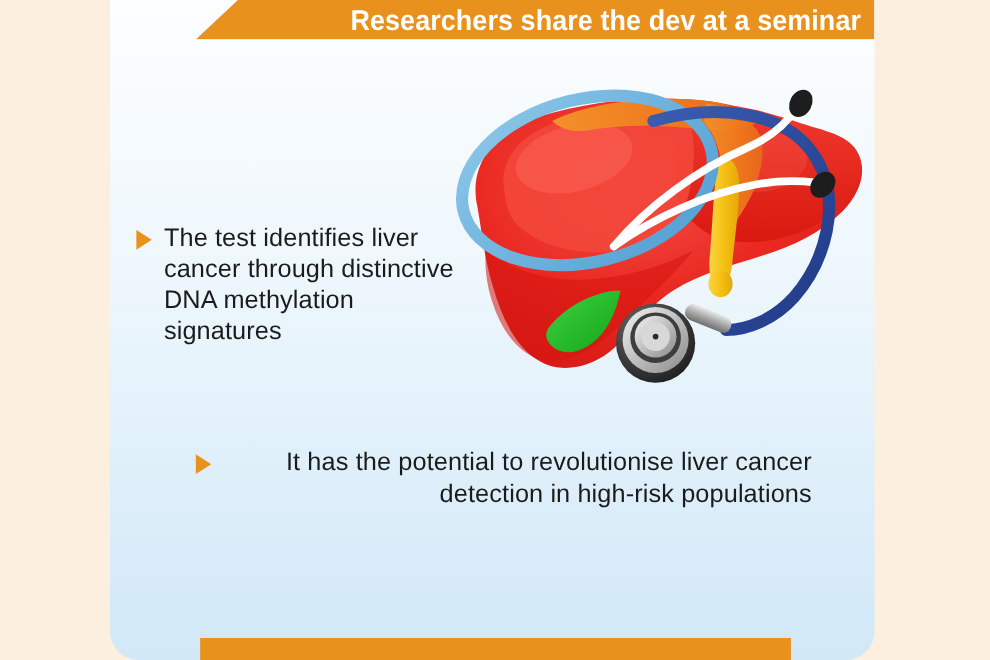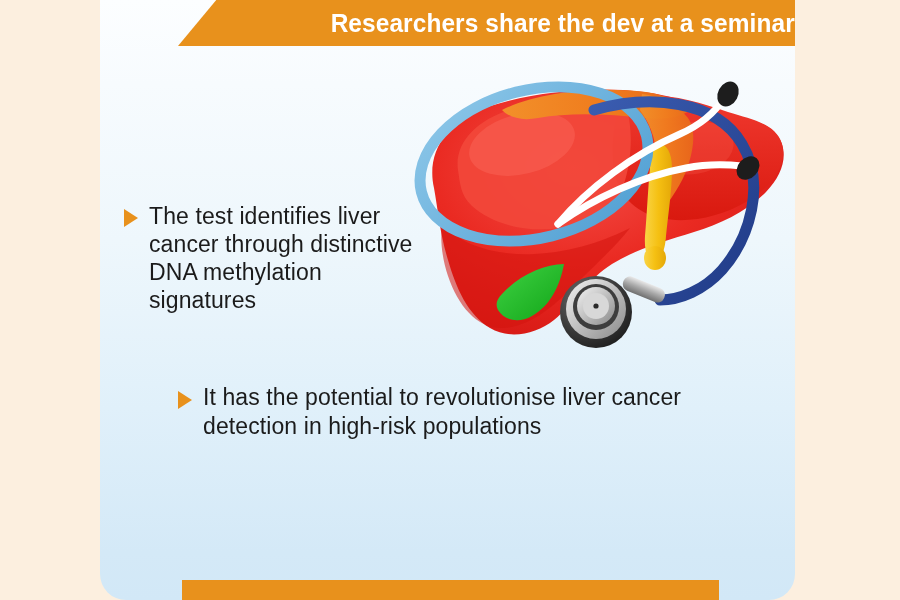--- a/index.html
+++ b/index.html
@@ -31,29 +31,29 @@
     background: linear-gradient(to bottom, #fcfeff 0%, #f7fbfe 14%, #eef7fc 40%, #e0f0fa 68%, #d4e9f7 92%, #d2e8f7 100%);
     border-radius: 0 0 26px 26px;
   }
 
   
   #banner {
     position: absolute;
     left: 178px;
     top: 0px;
     width: 617px;
-    height: 46px;
+    height: 36px;
     background: #e8911c;
     -webkit-clip-path: polygon(6.2% 0, 100% 0, 100% 100%, 0 100%);
     clip-path: polygon(6.2% 0, 100% 0, 100% 100%, 0 100%);
     display: flex;
     align-items: center;
     justify-content: flex-end;
     box-sizing: border-box;
-    padding-right: 0;
+    padding-right: 12px;
   }
   #banner-title {
     color: #ffffff;
     font-family: "Liberation Sans Narrow", "Liberation Sans", sans-serif;
     font-size: 26px;
     font-weight: bold;
     letter-spacing: 0.1px;
     white-space: nowrap;
     transform: scaleX(0.94);
     transform-origin: right center;
@@ -104,22 +104,23 @@
     font-family: "Liberation Sans Narrow", "Liberation Sans", sans-serif;
     font-size: 23px;
     line-height: 28px;
     color: #1b1b1b;
     letter-spacing: 0.1px;
   }
 
   #bullet-list {
     position: absolute;
     left: 178px;
-    top: 383px;
+    top: 405px;
     width: 560px;
+    text-align: right;
   }
   .bullet-item {
     display: flex;
     align-items: flex-start;
     gap: 11px;
     margin-bottom: 18px;
   }
   .bullet-item .tri { margin-top: 8px; }
   .bullet-item .txt {
     font-family: "Liberation Sans Narrow", "Liberation Sans", sans-serif;

